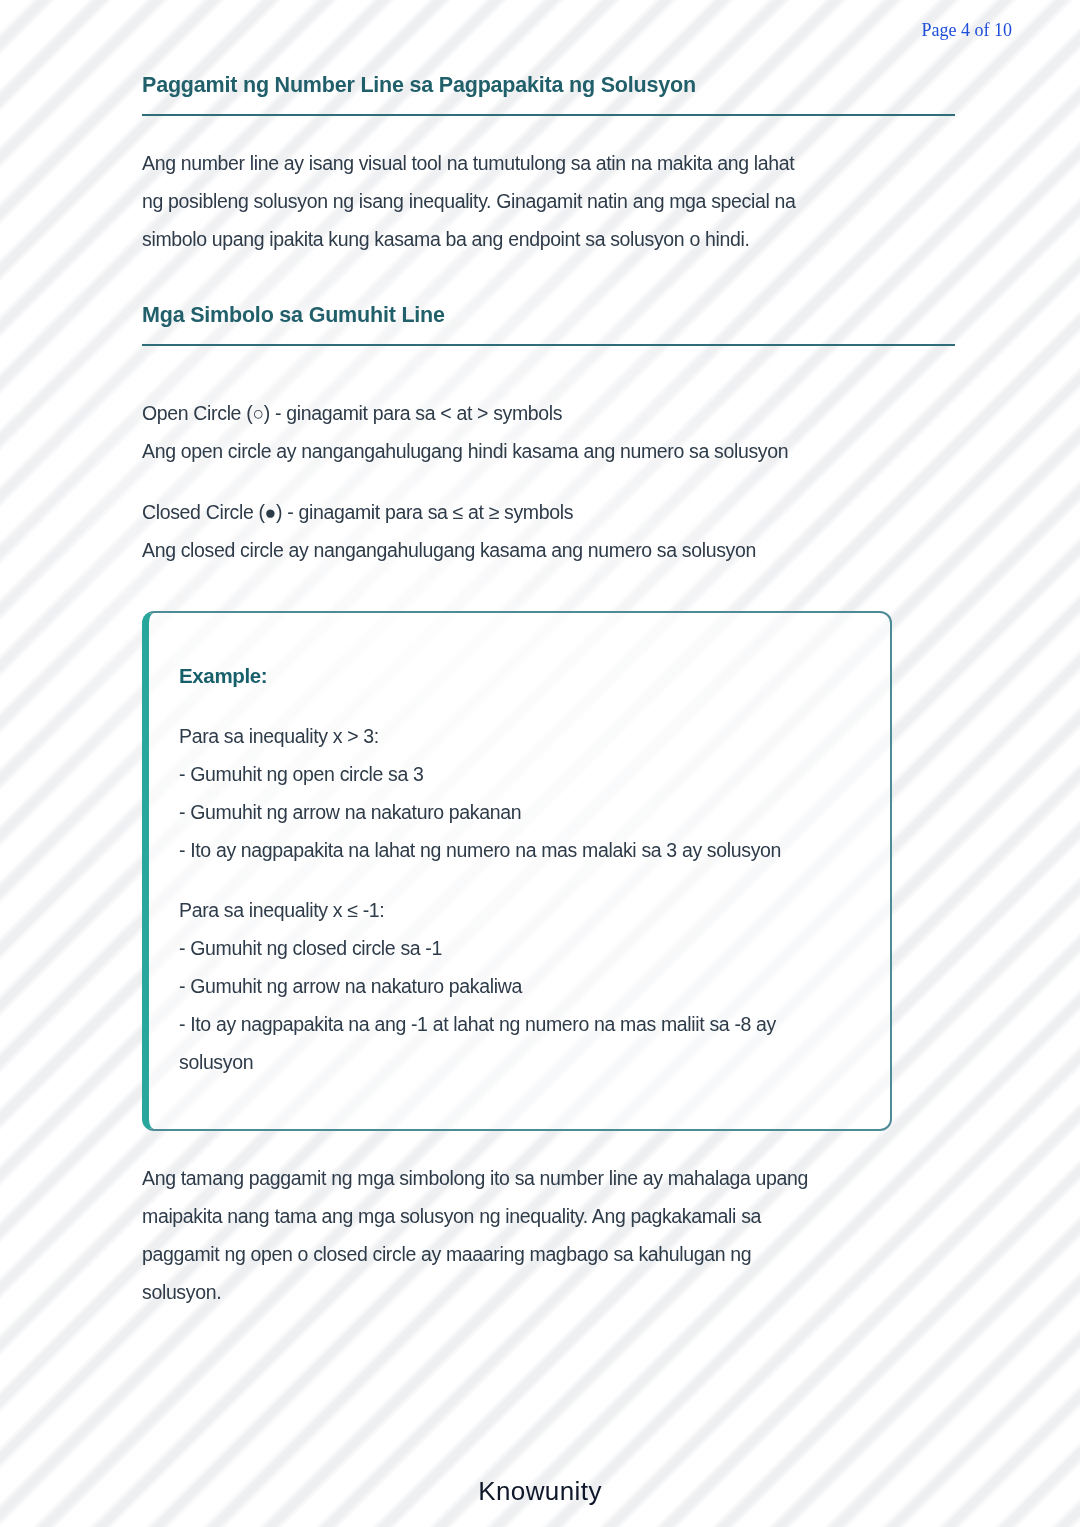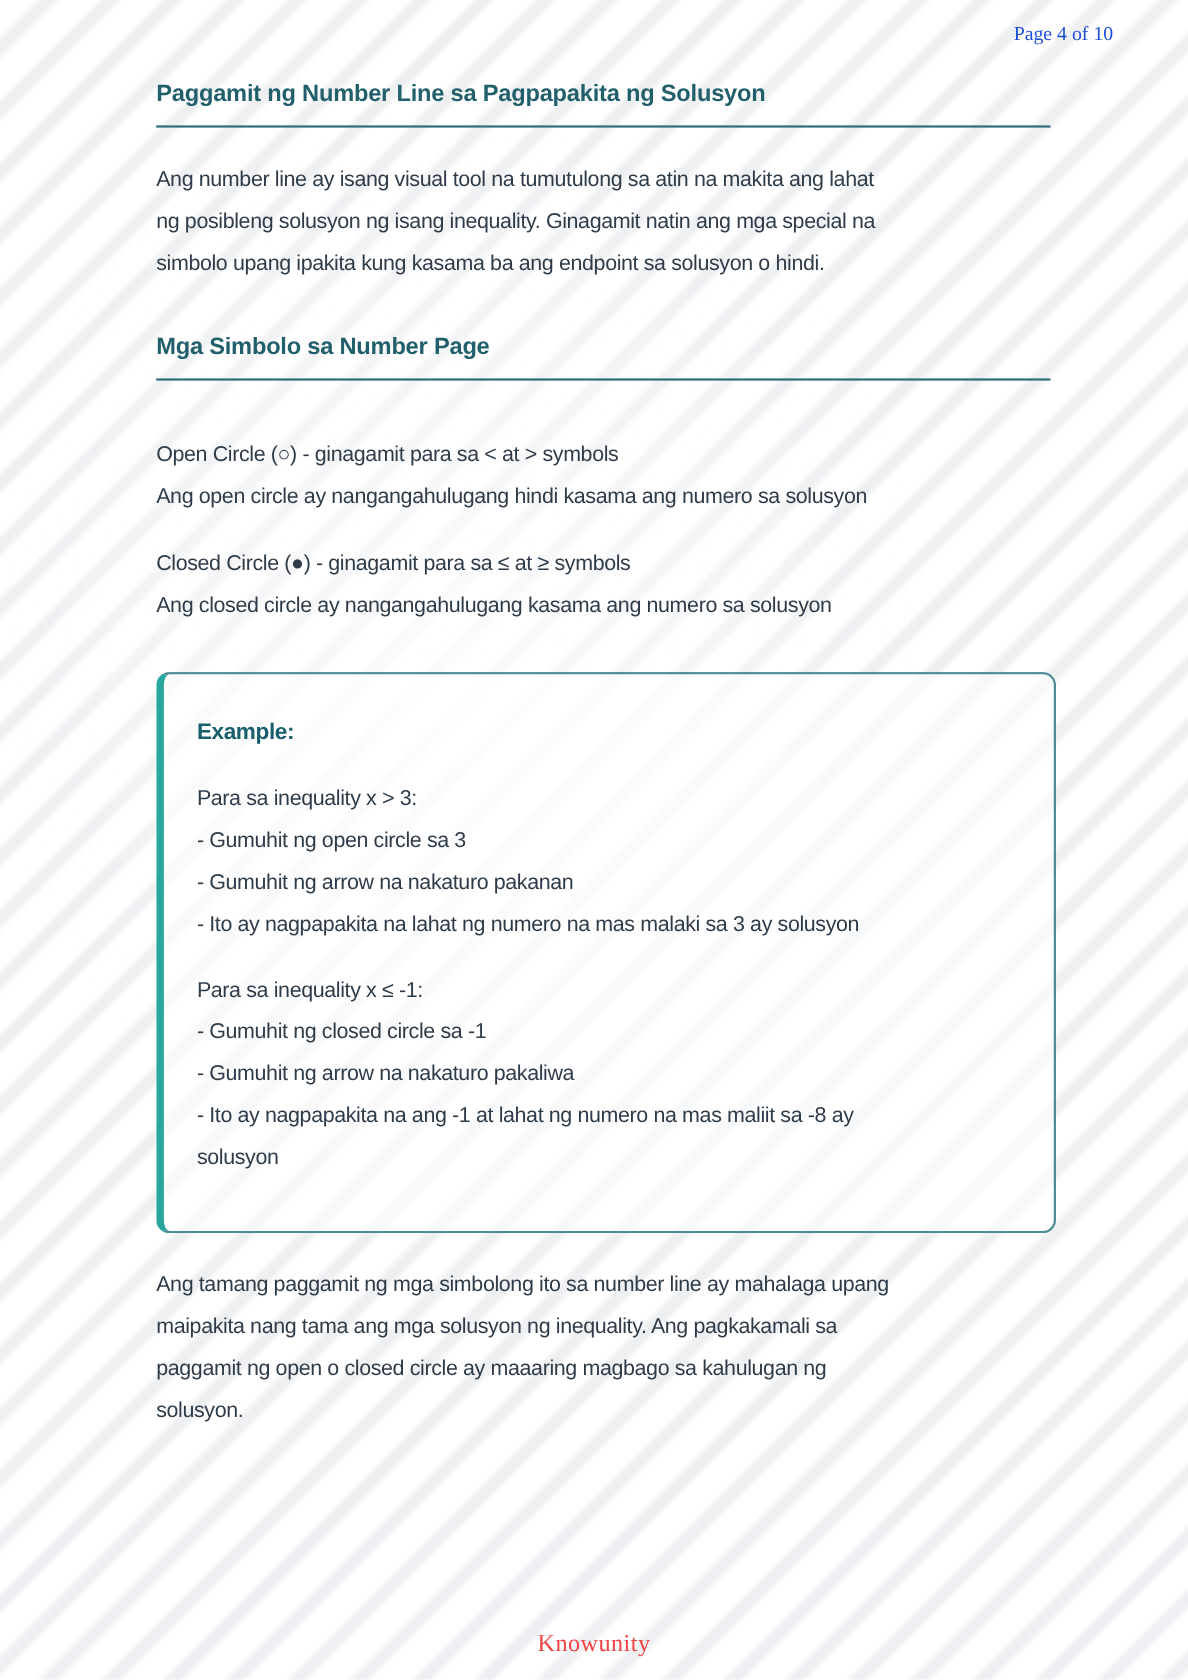--- a/index.html
+++ b/index.html
@@ -57,38 +57,38 @@
   h2.sec-title{
     margin:44px 0 0 0;
     font-size:21.5px;line-height:26px;font-weight:700;
     color:#21606b;letter-spacing:-0.2px;
   }
   .symbol-group{margin-top:23px;}
   .symbol-group.first{margin-top:48px;}
   .symbol-term,.symbol-def{white-space:pre-line;}
   .example-box{
     box-sizing:border-box;
-    width:818px;
+    width:750px;
     margin-top:42px;
     border:2px solid #4d8b95;
     border-left:7px solid #2aa79c;
     border-radius:12px;
     background:rgba(255,255,255,0.55);
-    padding:34px 28px 48px 30px;
+    padding:44px 28px 48px 30px;
   }
   .example-label{
     font-weight:700;font-size:20.5px;color:#185f6c;line-height:38px;
   }
   .example-case{margin-top:22px;}
   .example-line{white-space:pre-line;}
   .closing{}
   .brand-footer{
     position:absolute;left:0;right:0;bottom:20px;
     text-align:center;
-    font-size:22px;color:#ef4444;letter-spacing:0.4px;font-family:Liberation Serif, serif;
+    font-size:26px;color:#0f172a;letter-spacing:0.4px;
   }
 </style>
 </head>
 <body>
 
 <div class="page">
   <div class="stripes"></div>
 
   <div class="page-indicator">Page 4 of 10</div>
 
@@ -96,21 +96,21 @@
 
     <section>
       <h1 class="sec-title">Paggamit ng Number Line sa Pagpapakita ng Solusyon</h1>
       <div class="rule"></div>
       <p class="para">Ang number line ay isang visual tool na tumutulong sa atin na makita ang lahat
 ng posibleng solusyon ng isang inequality. Ginagamit natin ang mga special na
 simbolo upang ipakita kung kasama ba ang endpoint sa solusyon o hindi.</p>
     </section>
 
     <section>
-      <h2 class="sec-title">Mga Simbolo sa Number Page</h2>
+      <h2 class="sec-title">Mga Simbolo sa Gumuhit Line</h2>
       <div class="rule"></div>
 
       <div class="symbol-group first">
         <div class="symbol-term">Open Circle (○) - ginagamit para sa &lt; at &gt; symbols</div>
         <div class="symbol-def">Ang open circle ay nangangahulugang hindi kasama ang numero sa solusyon</div>
       </div>
 
       <div class="symbol-group">
         <div class="symbol-term">Closed Circle (●) - ginagamit para sa ≤ at ≥ symbols</div>
         <div class="symbol-def">Ang closed circle ay nangangahulugang kasama ang numero sa solusyon</div>

